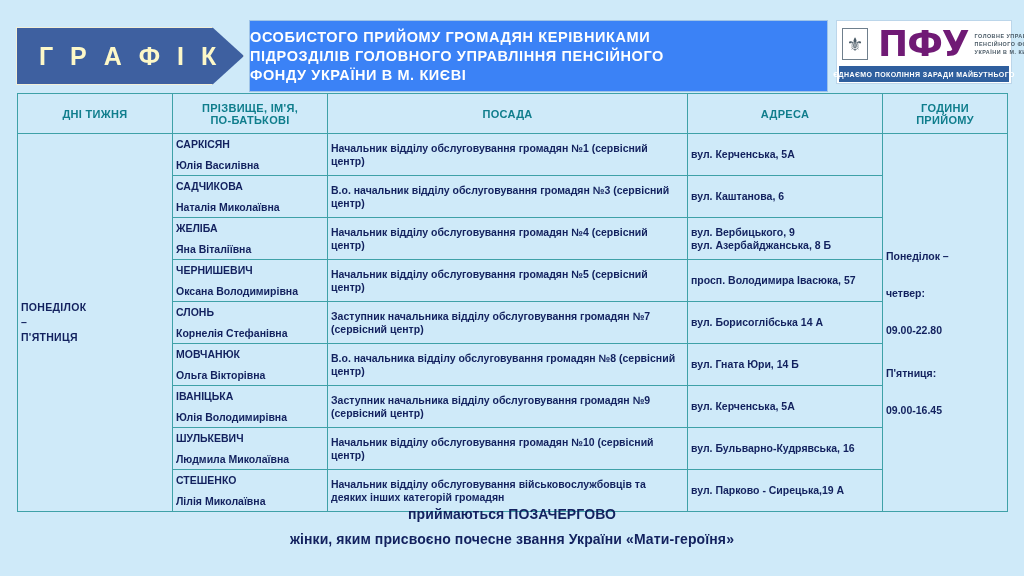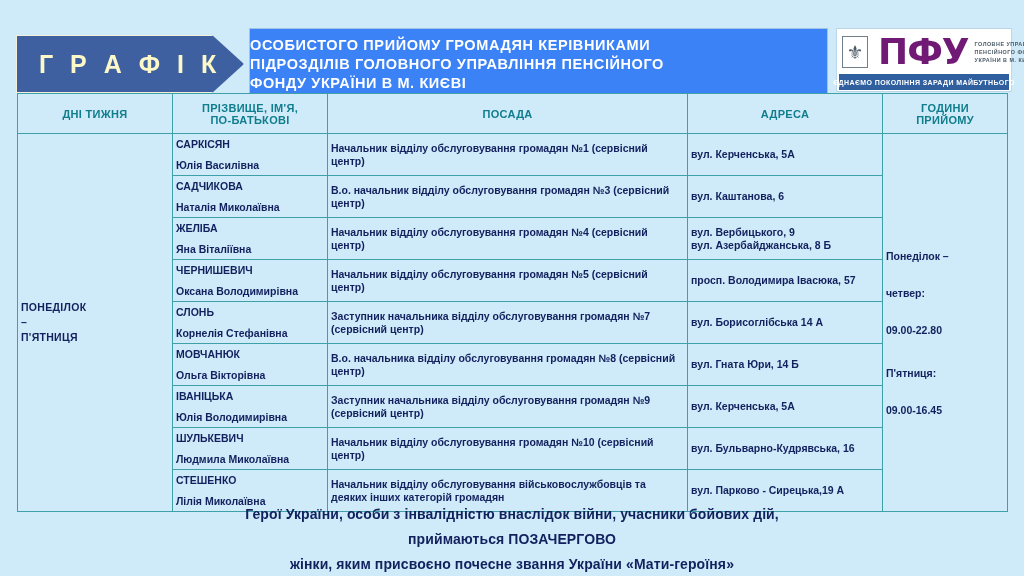--- a/index.html
+++ b/index.html
@@ -5,21 +5,21 @@
   html,body{margin:0;padding:0;}
   body{
     width:1024px;height:576px;
     background:#cfeaf9;
     font-family:"Liberation Sans", sans-serif;
     overflow:hidden;
     position:relative;
   }
   
   .header{
-    position:absolute;left:0;top:16px;width:1024px;height:88px;
+    position:absolute;left:0;top:8px;width:1024px;height:88px;
   }
   .graf-banner{
     position:absolute;left:16px;top:19px;
     width:226px;height:56px;
     background:#3e60a0;
     border:1px solid #f2efd8;
     clip-path:polygon(0 0, 86% 0, 100% 50%, 86% 100%, 0 100%);
     display:flex;align-items:center;
   }
   .graf-banner-label{
@@ -299,16 +299,15 @@
         </td>
         <td class="pos-cell">Начальник відділу обслуговування військовослужбовців та деяких інших категорій громадян</td>
         <td class="addr-cell">
           <div>вул. Парково - Сирецька,19 А</div>
         </td>
       </tr>
     </tbody>
 </table>
 
 <div class="footer">
-  <div>Герої України, особи з інвалідністю внаслідок війни, учасники бойових дій,</div>
   <div>приймаються ПОЗАЧЕРГОВО</div>
   <div>жінки, яким присвоєно почесне звання України «Мати-героїня»</div>
 </div>
 
 </body></html>

